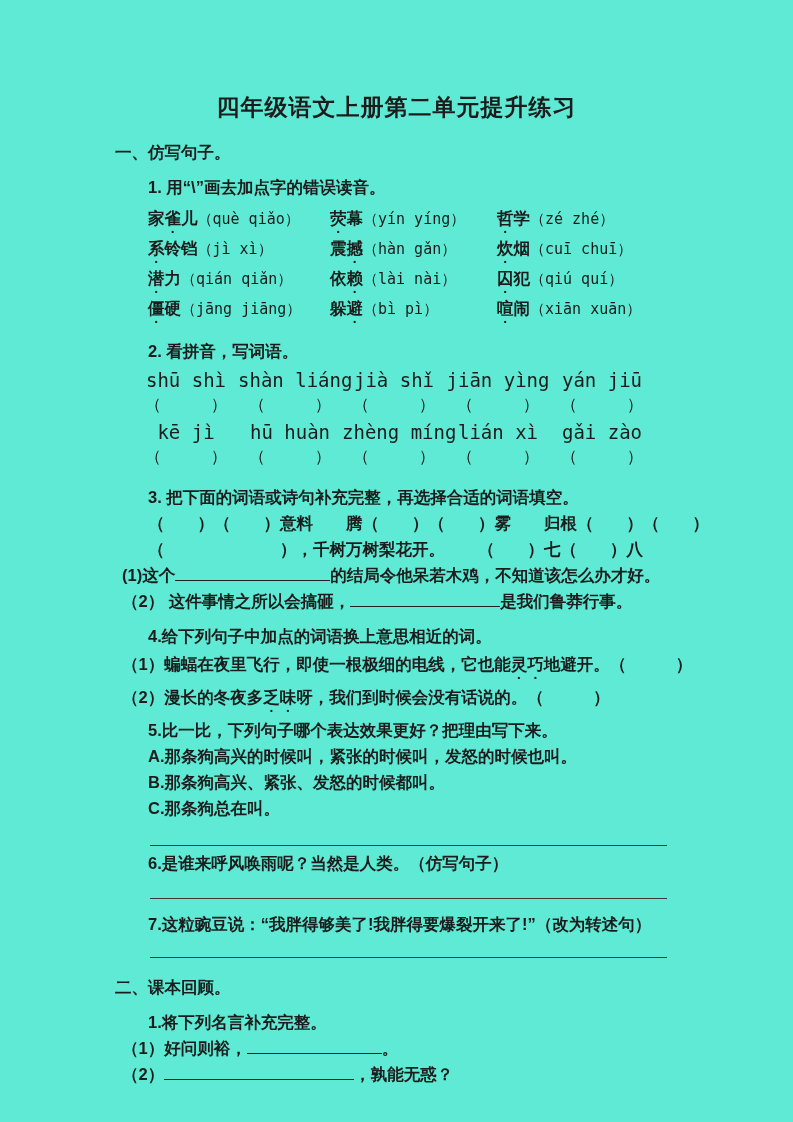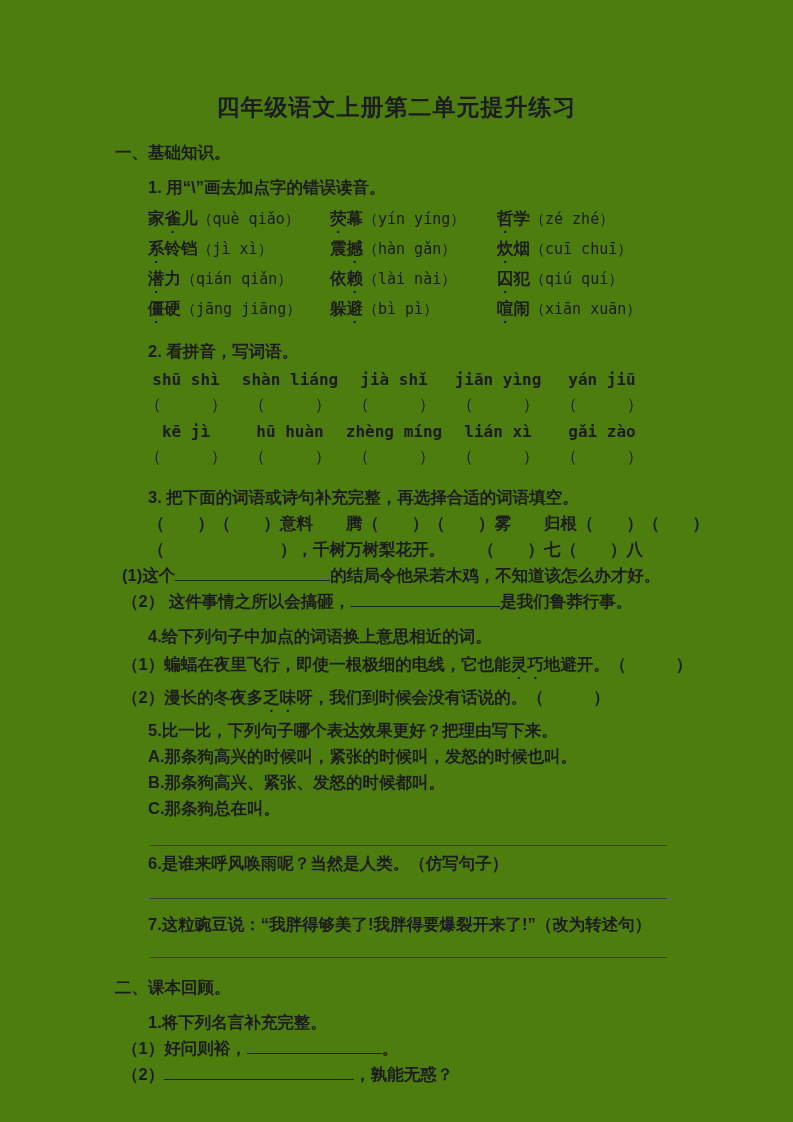--- a/index.html
+++ b/index.html
@@ -1,20 +1,20 @@
 <!DOCTYPE html>
 <html><head>
 <meta charset="utf-8">
 <style>
   html,body{margin:0;padding:0;background:#888;}
   .page{
     position:relative;
     width:793px;height:1122px;
     margin:0 auto;
-    background:#4d7c0f;
+    background:#5eead4;
     color:#1c1c1c;
     font-family:"Liberation Sans","DejaVu Sans",sans-serif;
     box-sizing:border-box;
     padding-top:92px;
     overflow:hidden;
   }
   .title{
     text-align:center;
     font-size:23px;
     font-weight:bold;
@@ -49,21 +49,21 @@
   .py{
     font-family:"DejaVu Sans Mono","Liberation Mono",monospace;
     font-weight:normal;
     font-size:15px;
   }
   
   .py-row{display:flex;margin-left:-14px;margin-top:4px;}
   .py-cell{width:104px;text-align:center;}
   .py-cell .pinyin{
     font-family:"DejaVu Sans Mono","Liberation Mono",monospace;
-    font-weight:bold;font-size:16px;line-height:24px;white-space:nowrap;
+    font-weight:normal;font-size:19px;line-height:24px;white-space:nowrap;
   }
   .py-cell .paren{font-weight:normal;line-height:24px;}
   
   .blank{
     display:inline-block;
     border-bottom:1.4px solid #222;
     height:15px;
     vertical-align:baseline;
   }
   .b150{width:150px;} .b155{width:155px;} .b135{width:135px;} .b190{width:190px;}
@@ -81,21 +81,21 @@
   .row31{line-height:31px;}
 </style>
 </head>
 <body>
 
 <div class="page">
   <div class="title">四年级语文上册第二单元提升练习</div>
 
   <div class="content">
 
-    <div class="sec-heading">一、基础知识。</div>
+    <div class="sec-heading">一、仿写句子。</div>
 
     <div class="indent q-label">1. 用“\”画去加点字的错误读音。</div>
 
     <div class="indent w-grid">
       <div><span>家</span><span class="dots">雀</span><span>儿</span><span class="py">（què  qiǎo）</span></div>
       <div><span></span><span class="dots">荧</span><span>幕</span><span class="py">（yín  yíng）</span></div>
       <div><span></span><span class="dots">哲</span><span>学</span><span class="py">（zé  zhé）</span></div>
       <div><span></span><span class="dots">系</span><span>铃铛</span><span class="py">（jì  xì）</span></div>
       <div><span>震</span><span class="dots">撼</span><span></span><span class="py">（hàn  gǎn）</span></div>
       <div><span></span><span class="dots">炊</span><span>烟</span><span class="py">（cuī  chuī）</span></div>

